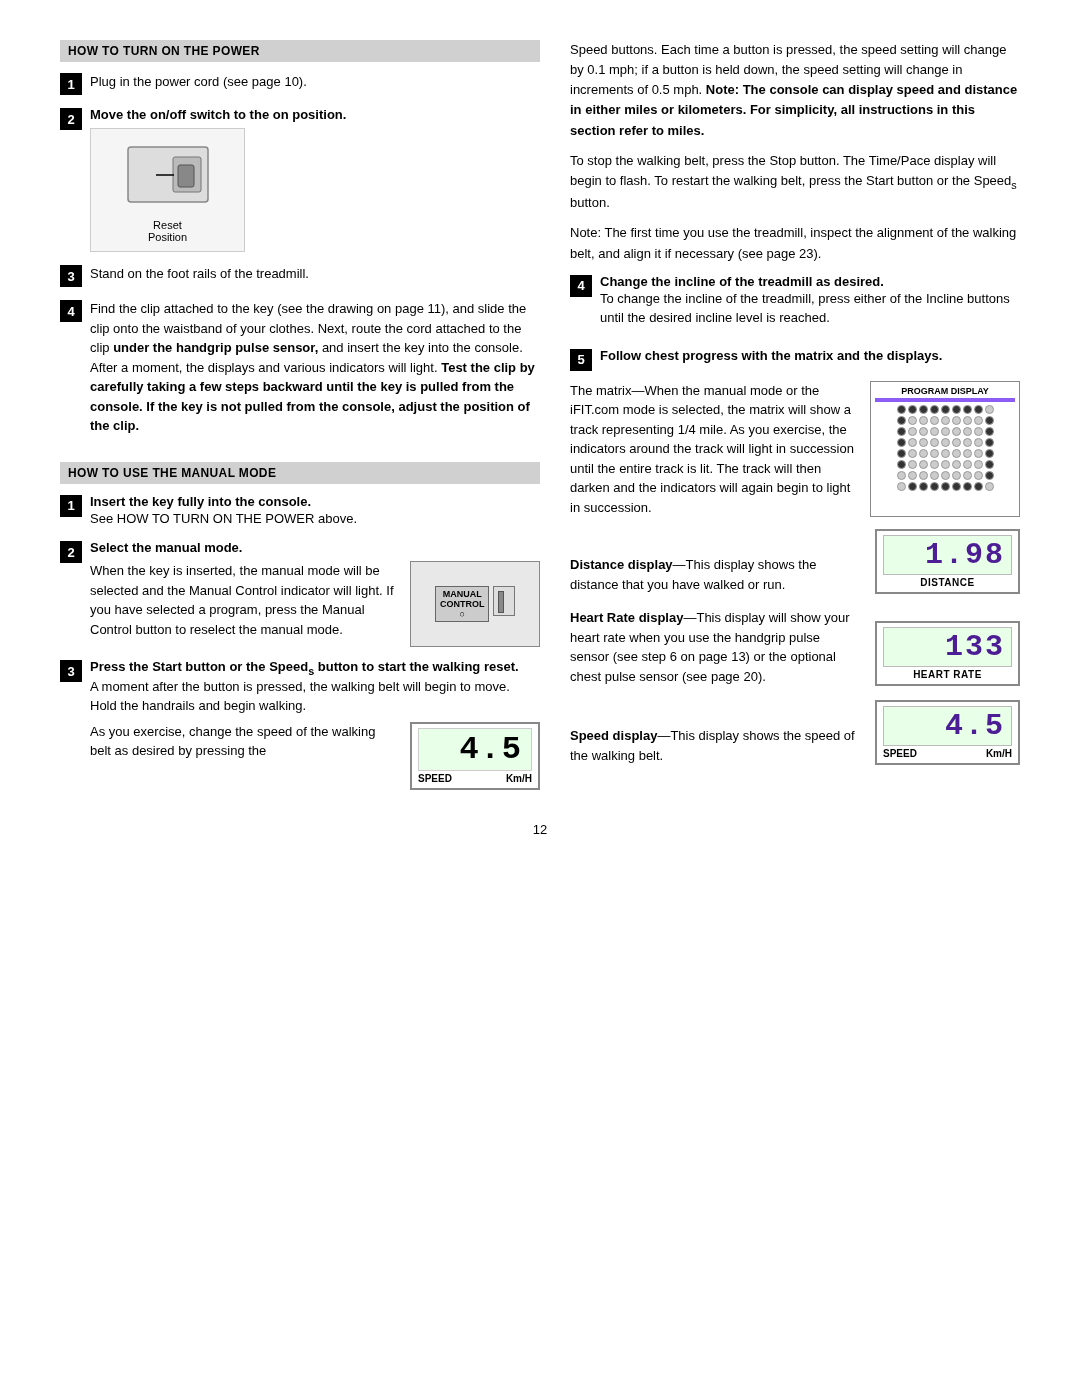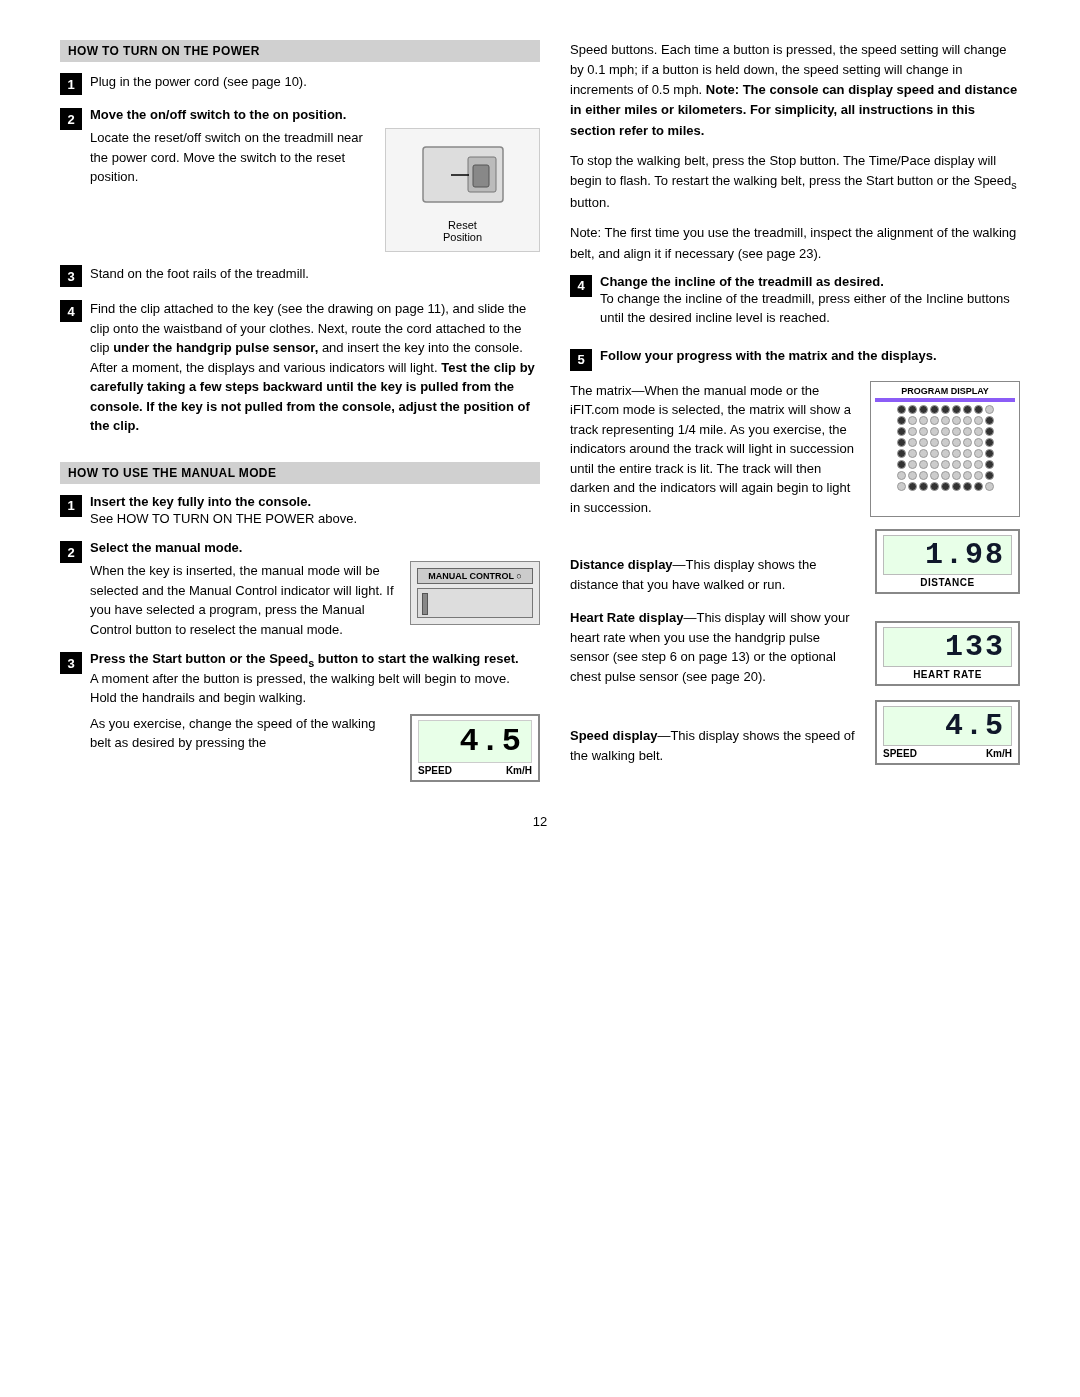--- a/index.html
+++ b/index.html
@@ -91,24 +91,24 @@
     }
     .reset-diagram svg {
       display: block;
     }
     
     .manual-control-diagram {
       width: 130px;
       flex-shrink: 0;
       border: 1px solid #888;
       background: #e8e8e8;
-      padding: 6px;
+      padding: 24px;
       font-size: 10px;
       display: flex;
-      flex-direction: column;
+      flex-direction: row;
       gap: 4px;
     }
     
     .speed-display {
       width: 130px;
       flex-shrink: 0;
       border: 2px solid #888;
       padding: 4px 6px;
       background: #fff;
     }
@@ -175,21 +175,21 @@
       padding: 4px 6px 4px 6px;
       background: #fff;
       flex-shrink: 0;
     }
     .display-box .lcd {
       font-family: 'Courier New', monospace;
       font-size: 30px;
       font-weight: bold;
       text-align: right;
       letter-spacing: 2px;
-      color: #0f172a;
+      color: #4c1d95;
       background: #e8ffe8;
       border: 1px solid #bbb;
       padding: 2px 6px;
       margin-bottom: 2px;
     }
     .display-box .dlabel {
       font-size: 10px;
       font-weight: bold;
       text-align: center;
       letter-spacing: 0.05em;
@@ -243,23 +243,20 @@
         <div class="step-content">
           <span class="step-text">Plug in the power cord (see page 10).</span>
         </div>
       </div>
 
       <div class="step-block">
         <div class="step-num">2</div>
         <div class="step-content">
           <div class="step-bold">Move the on/off switch to the on position.</div>
           <div class="inline-img-row">
-            <div class="text-part">
-              <span class="step-text">Locate the reset/off switch on the treadmill near the power cord. Move the switch to the reset position.</span>
-            </div>
 
             <div class="reset-diagram">
               <svg width="100" height="80">
 
                 <rect x="10" y="10" width="80" height="55" rx="3" fill="#ddd" stroke="#888" stroke-width="1.5"></rect>
 
                 <rect x="55" y="20" width="28" height="35" rx="2" fill="#bbb" stroke="#777" stroke-width="1"></rect>
 
                 <rect x="60" y="28" width="16" height="22" rx="2" fill="#888" stroke="#555" stroke-width="1"></rect>
 
@@ -357,21 +354,21 @@
           <div class="step-bold">Change the incline of the treadmill as desired.</div>
           <div class="step-text">To change the incline of the treadmill, press either of the Incline buttons until the desired incline level is reached.</div>
         </div>
       </div>
 
       <div style="height:10px;"></div>
 
       <div class="step-block-right">
         <div class="step-num">5</div>
         <div class="step-content">
-          <div class="step-bold">Follow your progress with the matrix and the displays.</div>
+          <div class="step-bold">Follow chest progress with the matrix and the displays.</div>
         </div>
       </div>
 
       <div class="matrix-section">
         <div class="matrix-text">
           <span>The matrix—When the manual mode or the iFIT.com mode is selected, the matrix will show a track representing 1/4 mile. As you exercise, the indicators around the track will light in succession until the entire track is lit. The track will then darken and the indicators will again begin to light in succession.</span>
         </div>
 
         <div class="program-display">
           <div class="pd-header">PROGRAM DISPLAY</div>

